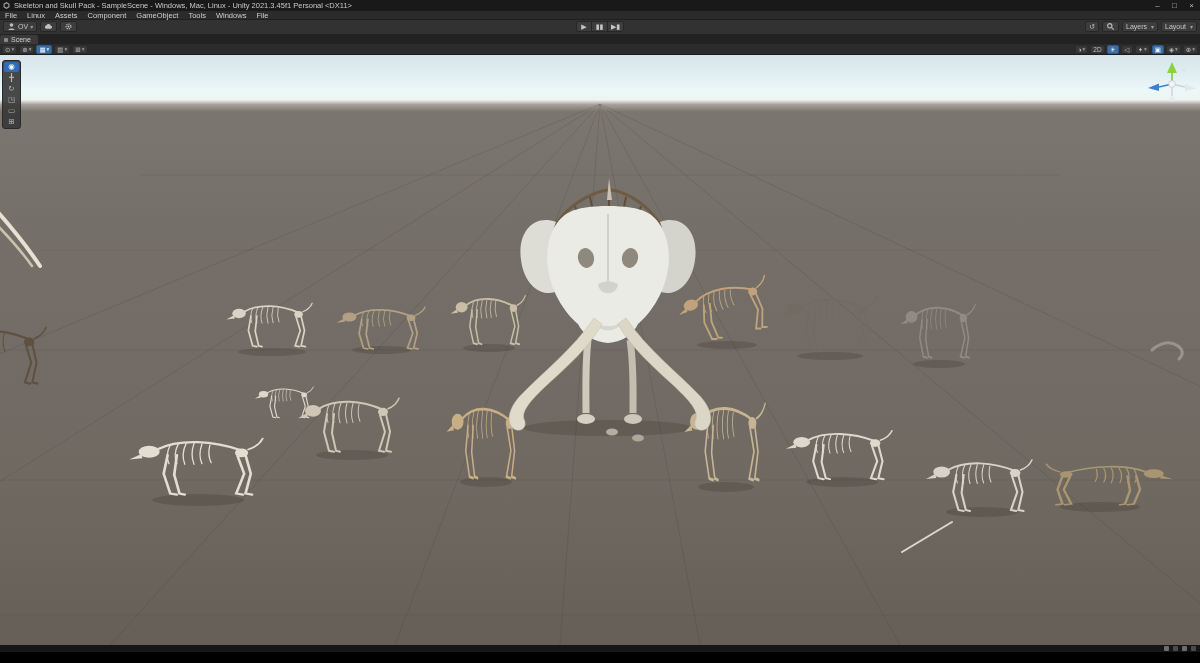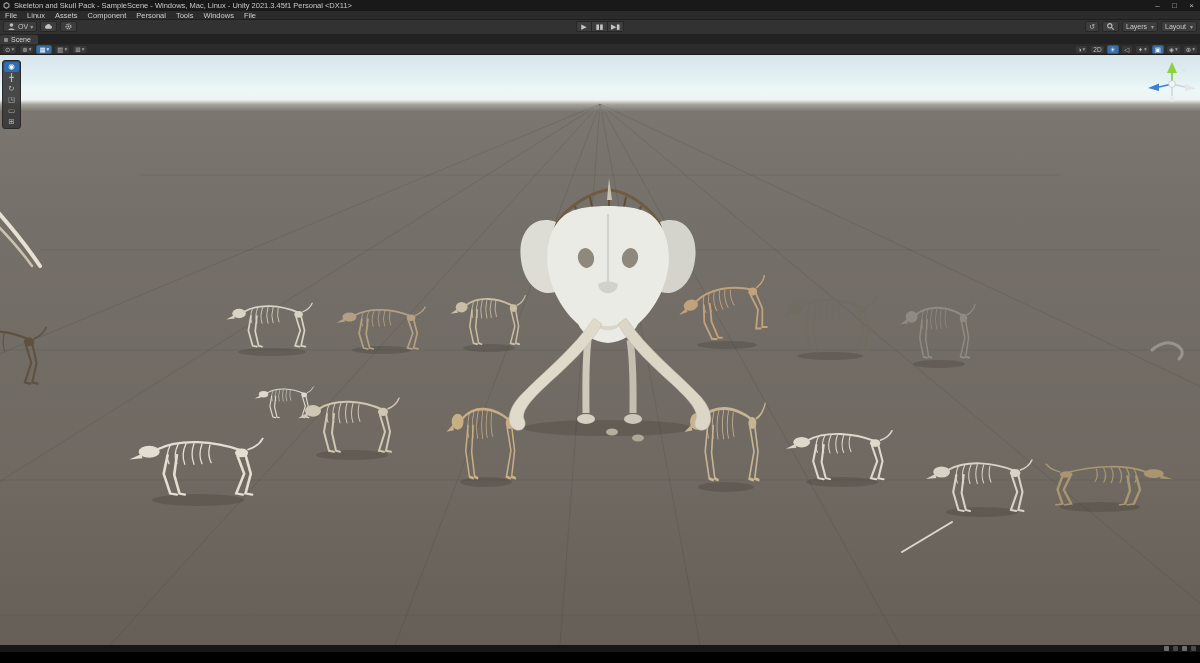--- a/index.html
+++ b/index.html
@@ -109,21 +109,21 @@
       <span class="wbtn">□</span>
       <span class="wbtn">×</span>
     </div>
   </div>
 
   <div class="menubar" id="menu-items">
       <span class="mi">File</span>
       <span class="mi">Linux</span>
       <span class="mi">Assets</span>
       <span class="mi">Component</span>
-      <span class="mi">Personal</span>
+      <span class="mi">GameObject</span>
       <span class="mi">Tools</span>
       <span class="mi">Windows</span>
       <span class="mi">File</span>
     </div>
 
   <div class="toolbar">
     <div class="tb-left">
       <div class="tbtn">
         <svg class="micon" viewBox="0 0 10 10">
           <circle cx="5" cy="3.4" r="2" fill="#bdbdbd"></circle>

